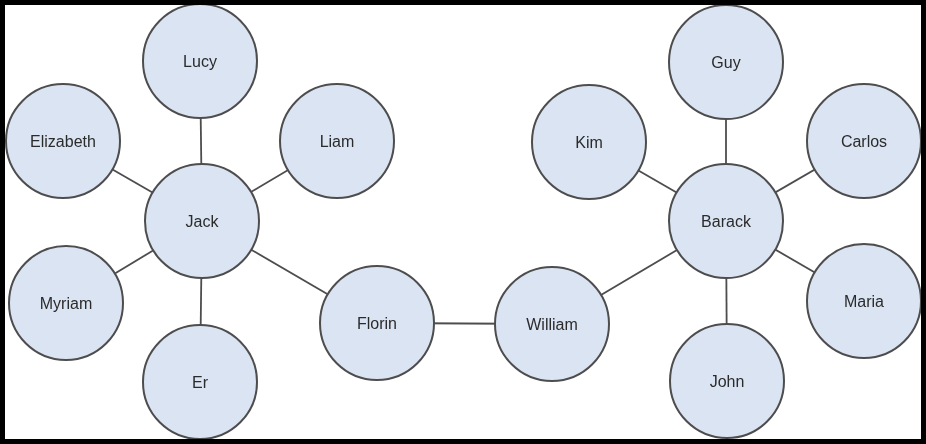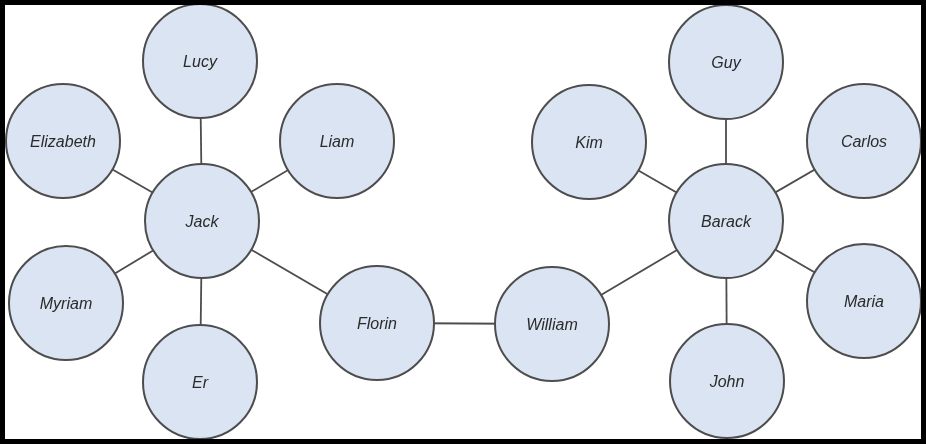--- a/index.html
+++ b/index.html
@@ -7,21 +7,20 @@
     padding: 0;
     background: #ffffff;
     font-family: "Liberation Sans", sans-serif;
   }
   .diagram-frame {
     position: relative;
     width: 926px;
     height: 444px;
     background: #ffffff;
     overflow: hidden;
-    font-style: italic;
   }
   .diagram-frame svg {
     display: block;
     width: 926px;
     height: 444px;
   }
   .node-label {
     font-family: "Liberation Sans", sans-serif;
     font-size: 16px;
     fill: #2b2b2b;

